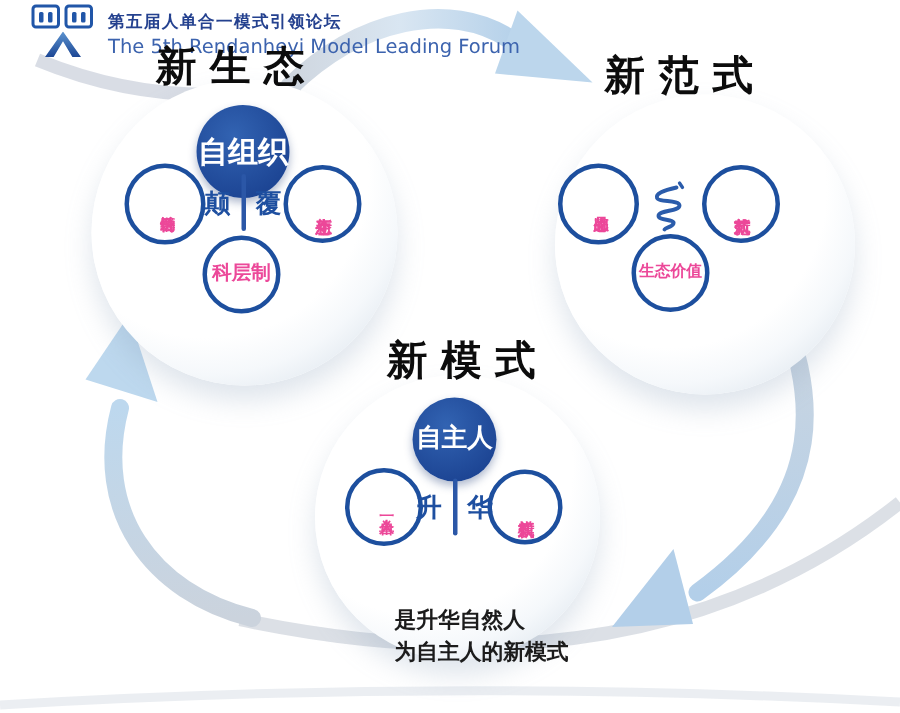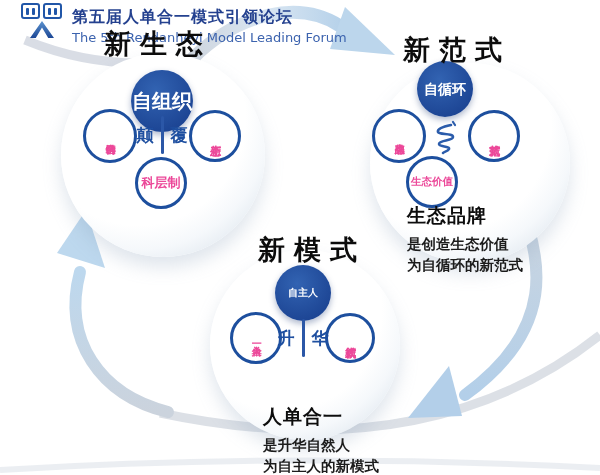--- a/index.html
+++ b/index.html
@@ -13,28 +13,28 @@
   .logo{position:absolute;left:20px;top:3px;z-index:4;display:flex;}
   .logo-mark{position:relative;width:46px;height:40px;}
   .tile{position:absolute;width:19px;height:16px;background:#fff;border:2px solid #2156a8;border-radius:3px;top:0;
         display:flex;align-items:flex-start;justify-content:center;gap:3px;padding-top:3px;box-sizing:border-box;}
   .tile i{width:3px;height:7px;background:#2156a8;border-radius:1px;}
   .t1{left:1px;} .t2{left:23px;}
   .tri{position:absolute;left:10px;top:18px;width:24px;height:17px;
        background:linear-gradient(180deg,#5c93cf,#1c4795);
        clip-path:polygon(50% 0,100% 100%,76% 100%,50% 38%,24% 100%,0 100%);}
   .logo-text{margin-left:6px;padding-top:4px;}
-  .logo-cn{font-family:"DejaVu Serif","Liberation Serif",serif;font-weight:bold;font-size:16px;color:#24418f;letter-spacing:1px;white-space:nowrap;}
+  .logo-cn{font-family:"DejaVu Serif","Liberation Serif",serif;font-weight:bold;font-size:11px;color:#24418f;letter-spacing:1px;white-space:nowrap;}
   .logo-en{font-size:13px;color:#3c63ae;margin-top:2px;white-space:nowrap;}
 
   
   .hdr{position:absolute;z-index:4;font-size:27px;font-weight:bold;color:#0c0c0c;letter-spacing:9px;white-space:nowrap;}
   .h1{left:104px;top:26px;}
   .h2{left:403px;top:32px;}
-  .h3{left:258px;top:232px;}
+  .h3{left:258px;top:222px;}
 
   
   .sphere{position:absolute;border-radius:50%;z-index:2;
     background:radial-gradient(circle at 38% 32%, #ffffff 57%, #f5f8fb 70%, #e2e9f0 84%, #c6d1de 95%, #d3dce7 100%);
     box-shadow:0 10px 18px rgba(140,160,185,.28);}
   .c1-sphere{left:61px;top:53px;width:204px;height:204px;}
   .c2-sphere{left:370px;top:63px;width:200px;height:200px;}
   .c3-sphere{left:210px;top:250px;width:190px;height:190px;}
 
   
@@ -45,23 +45,23 @@
   .vtext{writing-mode:vertical-rl;text-orientation:upright;letter-spacing:0;}
 
   .c1-top{left:131px;top:70px;width:62px;height:62px;font-size:20px;}
   .c1-left{left:83px;top:109px;width:54px;height:54px;font-size:10px;}
   .c1-right{left:189px;top:110px;width:52px;height:52px;font-size:11px;}
   .c1-bottom{left:135px;top:157px;width:52px;height:52px;font-size:13px;}
 
   .c2-top{left:417px;top:61px;width:56px;height:56px;font-size:14px;}
   .c2-left{left:372px;top:109px;width:54px;height:54px;font-size:10px;}
   .c2-right{left:468px;top:110px;width:52px;height:52px;font-size:11px;}
-  .c2-bottom{left:406px;top:156px;width:52px;height:52px;font-size:10.5px;text-align:right;}
+  .c2-bottom{left:421px;top:156px;width:52px;height:52px;font-size:10.5px;text-align:right;}
 
-  .c3-top{left:275px;top:265px;width:56px;height:56px;font-size:10px;}
+  .c3-top{left:275px;top:265px;width:56px;height:56px;font-size:17px;}
   .c3-left{left:230px;top:312px;width:52px;height:52px;font-size:10px;}
   .c3-right{left:325px;top:313px;width:50px;height:50px;font-size:11px;}
   .c3-bottom{left:277px;top:356px;width:52px;height:52px;font-size:13px;}
 
   
   .center-label{position:absolute;z-index:3;display:flex;align-items:center;justify-content:center;gap:7px;}
   .cl-char{font-size:17px;font-weight:bold;color:#1e4fa0;}
   .cl-divider{width:3px;height:38px;background:#2b57a7;border-radius:2px;}
   .c1-center{left:122px;top:115px;width:80px;height:40px;}
   .c3-center{left:264px;top:318px;width:78px;height:40px;}
@@ -148,43 +148,36 @@
   <div class="node solid c1-top">自组织</div>
   <div class="node outline vtext c1-left">链群合约</div>
   <div class="node outline vtext c1-right">新生态</div>
   <div class="node outline c1-bottom">科层制</div>
   <div class="center-label c1-center">
     <span class="cl-char">颠</span>
     <span class="cl-divider"></span>
     <span class="cl-char">覆</span>
   </div>
 
-  <div class="node solid c2-top">自循环</div>
   <div class="node outline vtext c2-left">生态品牌</div>
   <div class="node outline vtext c2-right">新范式</div>
   <div class="node outline c2-bottom">生态价值</div>
   <div class="c2-center">
     <svg width="30" height="36" viewBox="0 0 30 36">
       <path d="M23 2 l2 3" stroke="#2b5cab" stroke-width="2.2" fill="none" stroke-linecap="round"></path>
       <path d="M21 5 C 12 7, 7 9, 8 12 C 9 15, 23 13, 23 17 C 23 21, 9 20, 9 24 C 9 27, 20 26, 19 29 C 18 31.5, 14 31.5, 13 33" stroke="#2b5cab" stroke-width="2.6" fill="none" stroke-linecap="round"></path>
     </svg>
-  </div>
-  <div class="caption c2-cap">
-    <div class="cap-title">生态品牌</div>
-    <div class="cap-line">是创造生态价值</div>
-    <div class="cap-line">为自循环的新范式</div>
   </div>
 
   <div class="node solid c3-top">自主人</div>
   <div class="node outline vtext c3-left">人单合一</div>
   <div class="node outline vtext c3-right">新模式</div>
   <div class="center-label c3-center">
     <span class="cl-char">升</span>
     <span class="cl-divider"></span>
     <span class="cl-char">华</span>
   </div>
   <div class="caption c3-cap">
-    <div class="cap-title">人单合一</div>
     <div class="cap-line">是升华自然人</div>
     <div class="cap-line">为自主人的新模式</div>
   </div>
 
 </div>
 
 </body></html>

